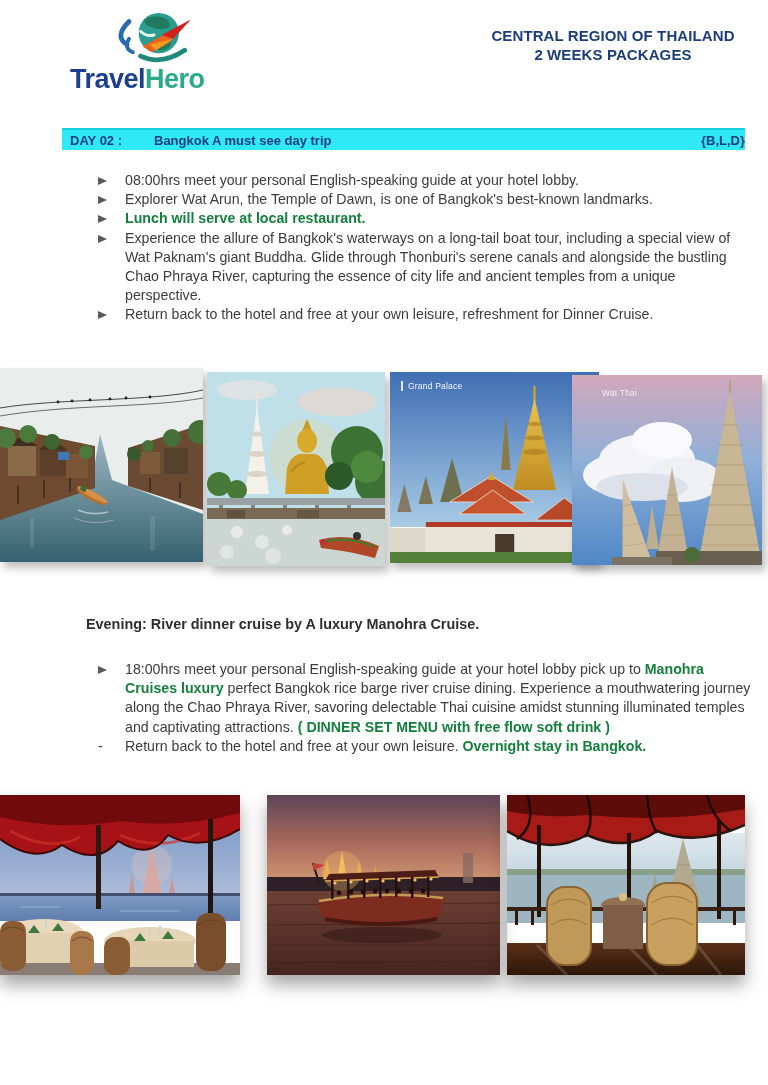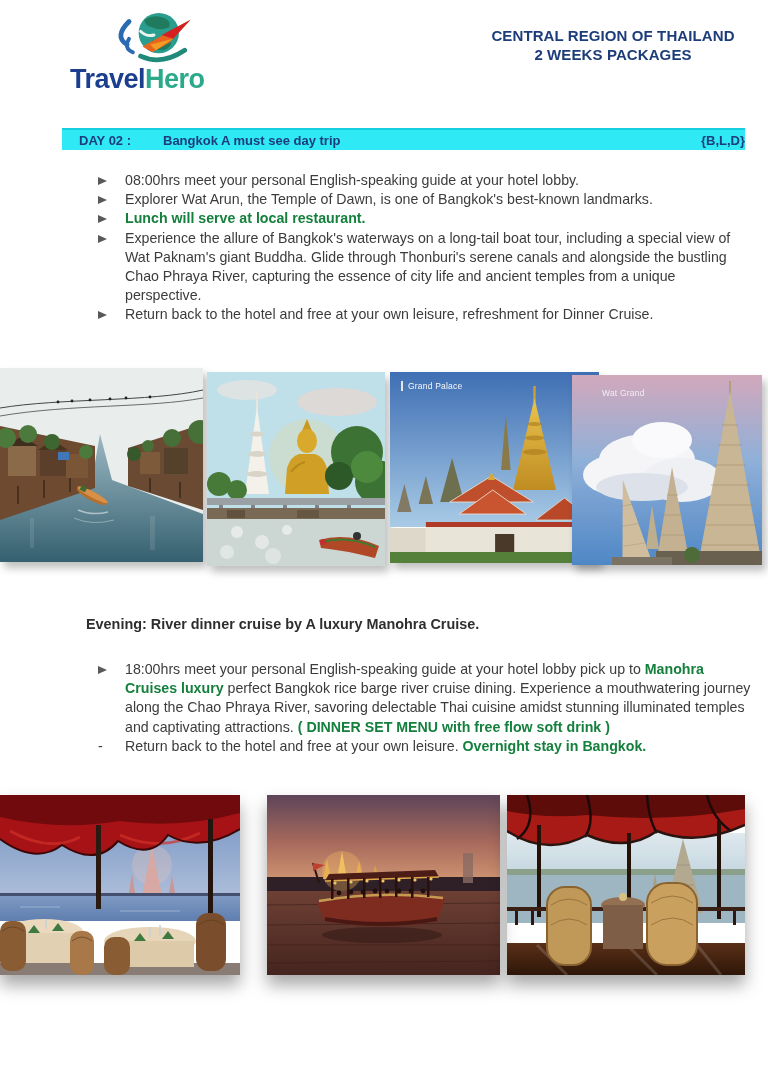--- a/index.html
+++ b/index.html
@@ -17,21 +17,21 @@
     position:absolute;left:478px;top:26px;width:270px;text-align:center;
     color:var(--navy,#1c3d7a);font-weight:bold;font-size:15px;line-height:19px;letter-spacing:0.1px;
   }
   
   .day-bar{
     position:absolute;left:62px;top:128px;width:683px;height:20px;
     background:var(--accent_cyan,#2fe9f4);border-top:2px solid #14cfe0;
     display:flex;align-items:center;
     color:var(--navy,#1c3d7a);font-weight:bold;font-size:13px;
   }
-  .day-bar .day{padding-left:17px;width:84px;flex:0 0 auto;}
+  .day-bar .day{padding-left:8px;width:84px;flex:0 0 auto;}
   .day-bar .title{flex:1 1 auto;}
   .day-bar .meals{flex:0 0 auto;}
   
   ul.bullets{position:absolute;margin:12px;padding:0;list-style:none;width:656px;
     color:var(--body_text,#3c3c3c);font-size:14.2px;line-height:19.2px;}
   ul.bullets.morning{left:86px;top:159px;}
   ul.bullets.evening{left:86px;top:648px;}
   ul.bullets li{display:flex;}
   ul.bullets .mk{flex:0 0 27px;}
   ul.bullets .tx{flex:1 1 auto;}
@@ -293,21 +293,21 @@
               <line x1="53" y1="130" x2="64" y2="130"></line>
               <line x1="50" y1="150" x2="67" y2="150"></line>
               <line x1="48" y1="170" x2="70" y2="170"></line>
             </g>
         </g>
         <polygon points="80,130 74,174 87,174" fill="#bcae8e"></polygon>
         <rect x="84" y="176" width="106" height="14" fill="#6a6050"></rect>
         <rect x="40" y="182" width="60" height="8" fill="#7a7262"></rect>
         <circle cx="120" cy="180" r="8" fill="#4e6c3a"></circle>
       </svg>
-      <span class="caption">Wat Grand</span>
+      <span class="caption">Wat Thai</span>
     </div>
   </div>
 
   <div class="ev-heading">Evening: River dinner cruise by A luxury Manohra Cruise.</div>
 
   <ul class="bullets evening">
     <li>
         <span class="mk arrow-glyph"></span>
         <span class="tx"><span>18:00hrs meet your personal English-speaking guide at your hotel lobby pick up to </span><span class="b">Manohra Cruises luxury</span><span> perfect Bangkok rice barge river cruise dining. Experience a mouthwatering journey along the Chao Phraya River, savoring delectable Thai cuisine amidst stunning illuminated temples and captivating attractions. </span><span class="b">( DINNER SET MENU with free flow soft drink )</span></span>
       </li>

